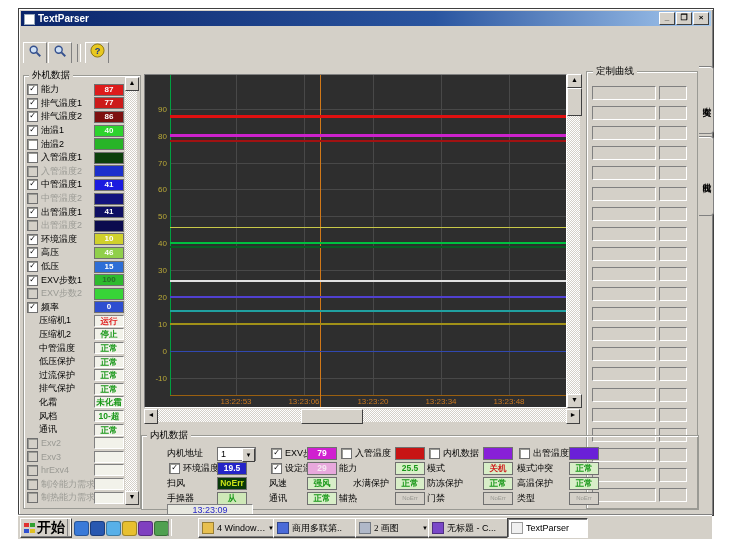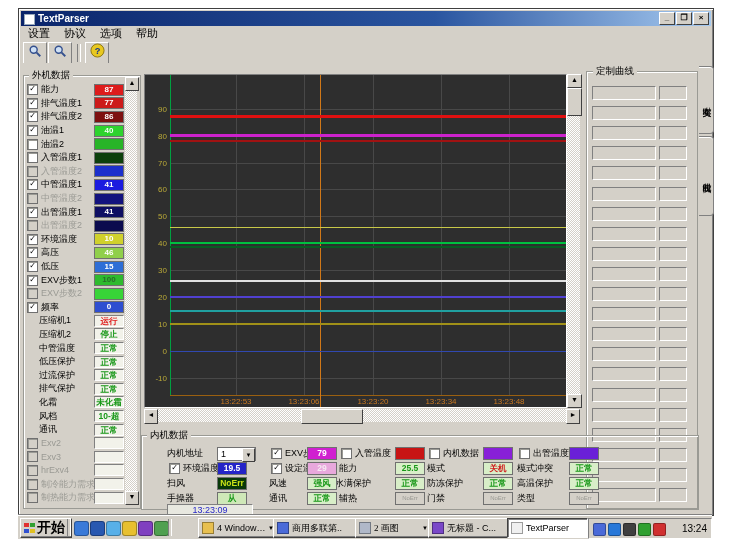--- a/index.html
+++ b/index.html
@@ -44,26 +44,20 @@
 
     <div class="titlebar abs" style="left:2px;top:2px;right:2px;height:15px;">
       <span class="abs" style="left:3px;top:3px;width:9px;height:9px;background:#fff;border:1px solid #9ab;"></span>
       <span style="margin-left:15px;">TextParser</span>
       <span style="flex:1"></span>
       <span class="tb-btn">_</span>
       <span class="tb-btn">❐</span>
       <span class="tb-btn">×</span>
     </div>
 
-    <div class="menubar abs" id="menubar" style="left:2px;top:17px;right:2px;height:14px;">
-        <div class="menu-item">设置</div>
-        <div class="menu-item">协议</div>
-        <div class="menu-item">选项</div>
-        <div class="menu-item">帮助</div>
-      </div>
 
     <div class="toolbar abs" id="toolbar" style="left:2px;top:31px;right:2px;height:23px;border-bottom:1px solid #fff;box-shadow:0 -1px 0 #808080 inset;">
         <div class="tool-btn">
           <div><svg width="14" height="14" viewBox="0 0 16 16">
               <circle cx="6.5" cy="6.5" r="4" fill="#cfe0f4" stroke="#35518e" stroke-width="1.6"></circle>
               <line x1="9.6" y1="9.6" x2="14" y2="14" stroke="#35518e" stroke-width="2.2"></line>
             </svg></div>
         </div>
         <div class="tool-btn">
           <div><svg width="14" height="14" viewBox="0 0 16 16">
@@ -387,21 +381,21 @@
           <div class="ilabel" style="left: 128px; top: 58px;">
             <span>通讯</span>
           </div>
           <div class="ilabel" style="left: 198px; top: 13px;">
             <div class="cb"></div>
             <span>入管温度</span>
           </div>
           <div class="ilabel" style="left: 198px; top: 28px;">
             <span>能力</span>
           </div>
-          <div class="ilabel" style="left: 194px; top: 43px;">
+          <div class="ilabel" style="left: 212px; top: 43px;">
             <span>水满保护</span>
           </div>
           <div class="ilabel" style="left: 198px; top: 58px;">
             <span>辅热</span>
           </div>
           <div class="ilabel" style="left: 286px; top: 13px;">
             <div class="cb"></div>
             <span>内机数据</span>
           </div>
           <div class="ilabel" style="left: 286px; top: 28px;">
@@ -489,22 +483,14 @@
         </div>
         <div class="task-btn" style="left: 410px; width: 75px;">
           <div class="tk-ico" style="background: rgb(122, 72, 200);"></div>
           <span style="overflow: hidden; text-overflow: ellipsis; flex: 1 1 0%;">无标题 - C...</span>
         </div>
         <div class="task-btn active" style="left: 489px; width: 73px;">
           <div class="tk-ico" style="background: rgb(240, 240, 240);"></div>
           <span style="overflow: hidden; text-overflow: ellipsis; flex: 1 1 0%;">TextParser</span>
         </div>
       </div>
-    <div class="abs" style="left:570px;top:2px;width:122px;height:19px;border:1px solid;border-color:#808080 #fff #fff #808080;display:flex;align-items:center;" id="tray">
-      <span style="position:absolute;right:4px;font-size:10px;">13:24</span>
-    <div style="position: absolute; left: 4px; top: 3.5px; width: 11px; height: 11px; border-radius: 2px; background: rgb(74, 106, 216); border: 1px solid rgba(0, 0, 0, 0.3);"></div>
-        <div style="position: absolute; left: 19px; top: 3.5px; width: 11px; height: 11px; border-radius: 2px; background: rgb(40, 120, 216); border: 1px solid rgba(0, 0, 0, 0.3);"></div>
-        <div style="position: absolute; left: 34px; top: 3.5px; width: 11px; height: 11px; border-radius: 2px; background: rgb(64, 64, 64); border: 1px solid rgba(0, 0, 0, 0.3);"></div>
-        <div style="position: absolute; left: 49px; top: 3.5px; width: 11px; height: 11px; border-radius: 2px; background: rgb(48, 160, 48); border: 1px solid rgba(0, 0, 0, 0.3);"></div>
-        <div style="position: absolute; left: 64px; top: 3.5px; width: 11px; height: 11px; border-radius: 2px; background: rgb(208, 48, 48); border: 1px solid rgba(0, 0, 0, 0.3);"></div>
-      </div>
   </div>
 </div>
 
 </body></html>

